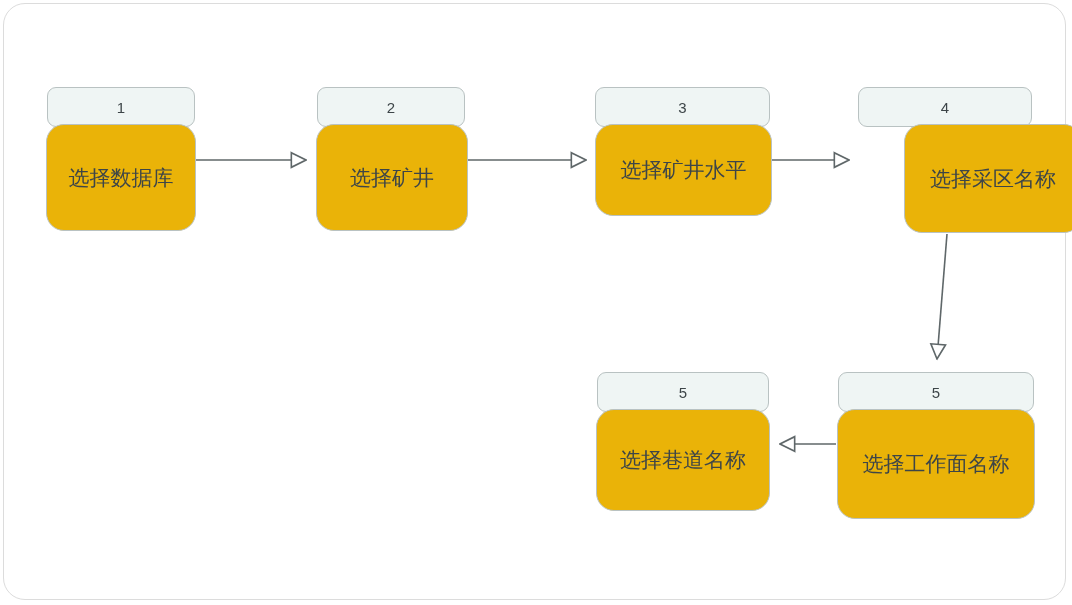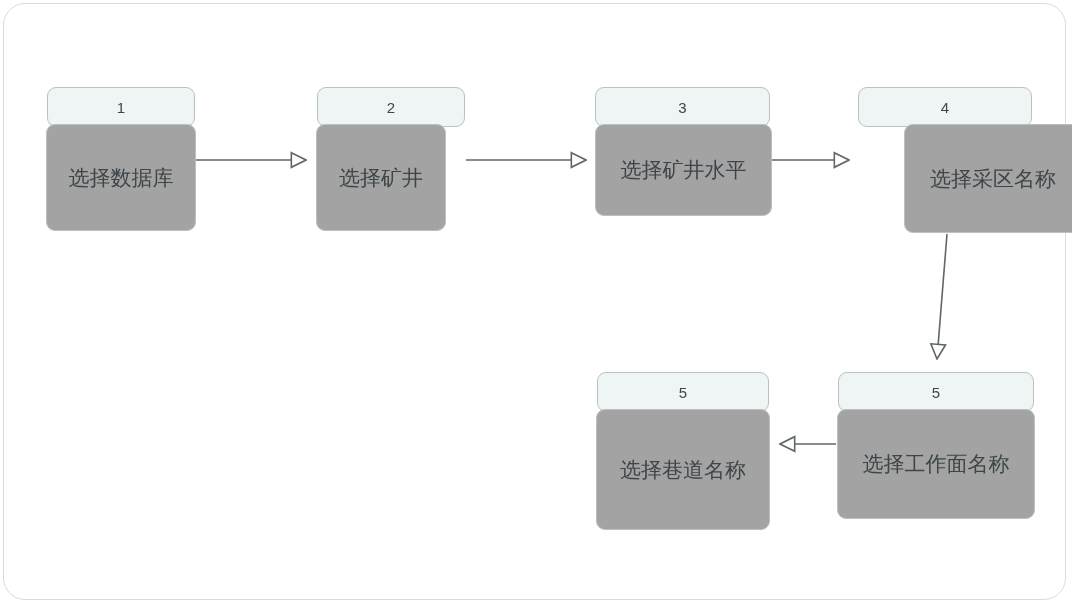--- a/index.html
+++ b/index.html
@@ -57,23 +57,23 @@
     align-items: center;
     justify-content: center;
     color: #3d4548;
     font-size: 15px;
     line-height: 1;
     letter-spacing: 0.2px;
   }
   .node-body {
     position: absolute;
     box-sizing: border-box;
-    background: #a3a3a3;
+    background: #eab308;
     border: 1px solid #b9c2c2;
-    border-radius: 9px;
+    border-radius: 18px;
     display: flex;
     align-items: center;
     justify-content: center;
     color: #3d4548;
     font-size: 21px;
     line-height: 1.2;
     white-space: nowrap;
   }
 </style>
 </head>
@@ -98,33 +98,33 @@
       </g>
   </svg>
 
   <div id="nodes-layer">
       <div class="node">
         <div class="node-header" style="left: 47px; top: 87px; width: 148px; height: 40px;">1</div>
         <div class="node-body" style="left: 46px; top: 124px; width: 150px; height: 107px;">选择数据库</div>
       </div>
       <div class="node">
         <div class="node-header" style="left: 317px; top: 87px; width: 148px; height: 40px;">2</div>
-        <div class="node-body" style="left: 316px; top: 124px; width: 130px; height: 107px;">选择矿井</div>
+        <div class="node-body" style="left: 316px; top: 124px; width: 152px; height: 107px;">选择矿井</div>
       </div>
       <div class="node">
         <div class="node-header" style="left: 595px; top: 87px; width: 175px; height: 40px;">3</div>
         <div class="node-body" style="left: 595px; top: 124px; width: 177px; height: 92px;">选择矿井水平</div>
       </div>
       <div class="node">
         <div class="node-header" style="left: 858px; top: 87px; width: 174px; height: 40px;">4</div>
         <div class="node-body" style="left: 904px; top: 124px; width: 178px; height: 109px; text-align: right;">选择采区名称</div>
       </div>
       <div class="node">
         <div class="node-header" style="left: 597px; top: 372px; width: 172px; height: 40px;">5</div>
-        <div class="node-body" style="left: 596px; top: 409px; width: 174px; height: 121px;">选择巷道名称</div>
+        <div class="node-body" style="left: 596px; top: 409px; width: 174px; height: 102px;">选择巷道名称</div>
       </div>
       <div class="node">
         <div class="node-header" style="left: 838px; top: 372px; width: 196px; height: 40px;">5</div>
         <div class="node-body" style="left: 837px; top: 409px; width: 198px; height: 110px; text-align: right;">选择工作面名称</div>
       </div>
     </div>
 
 </div>
 
 </body></html>

